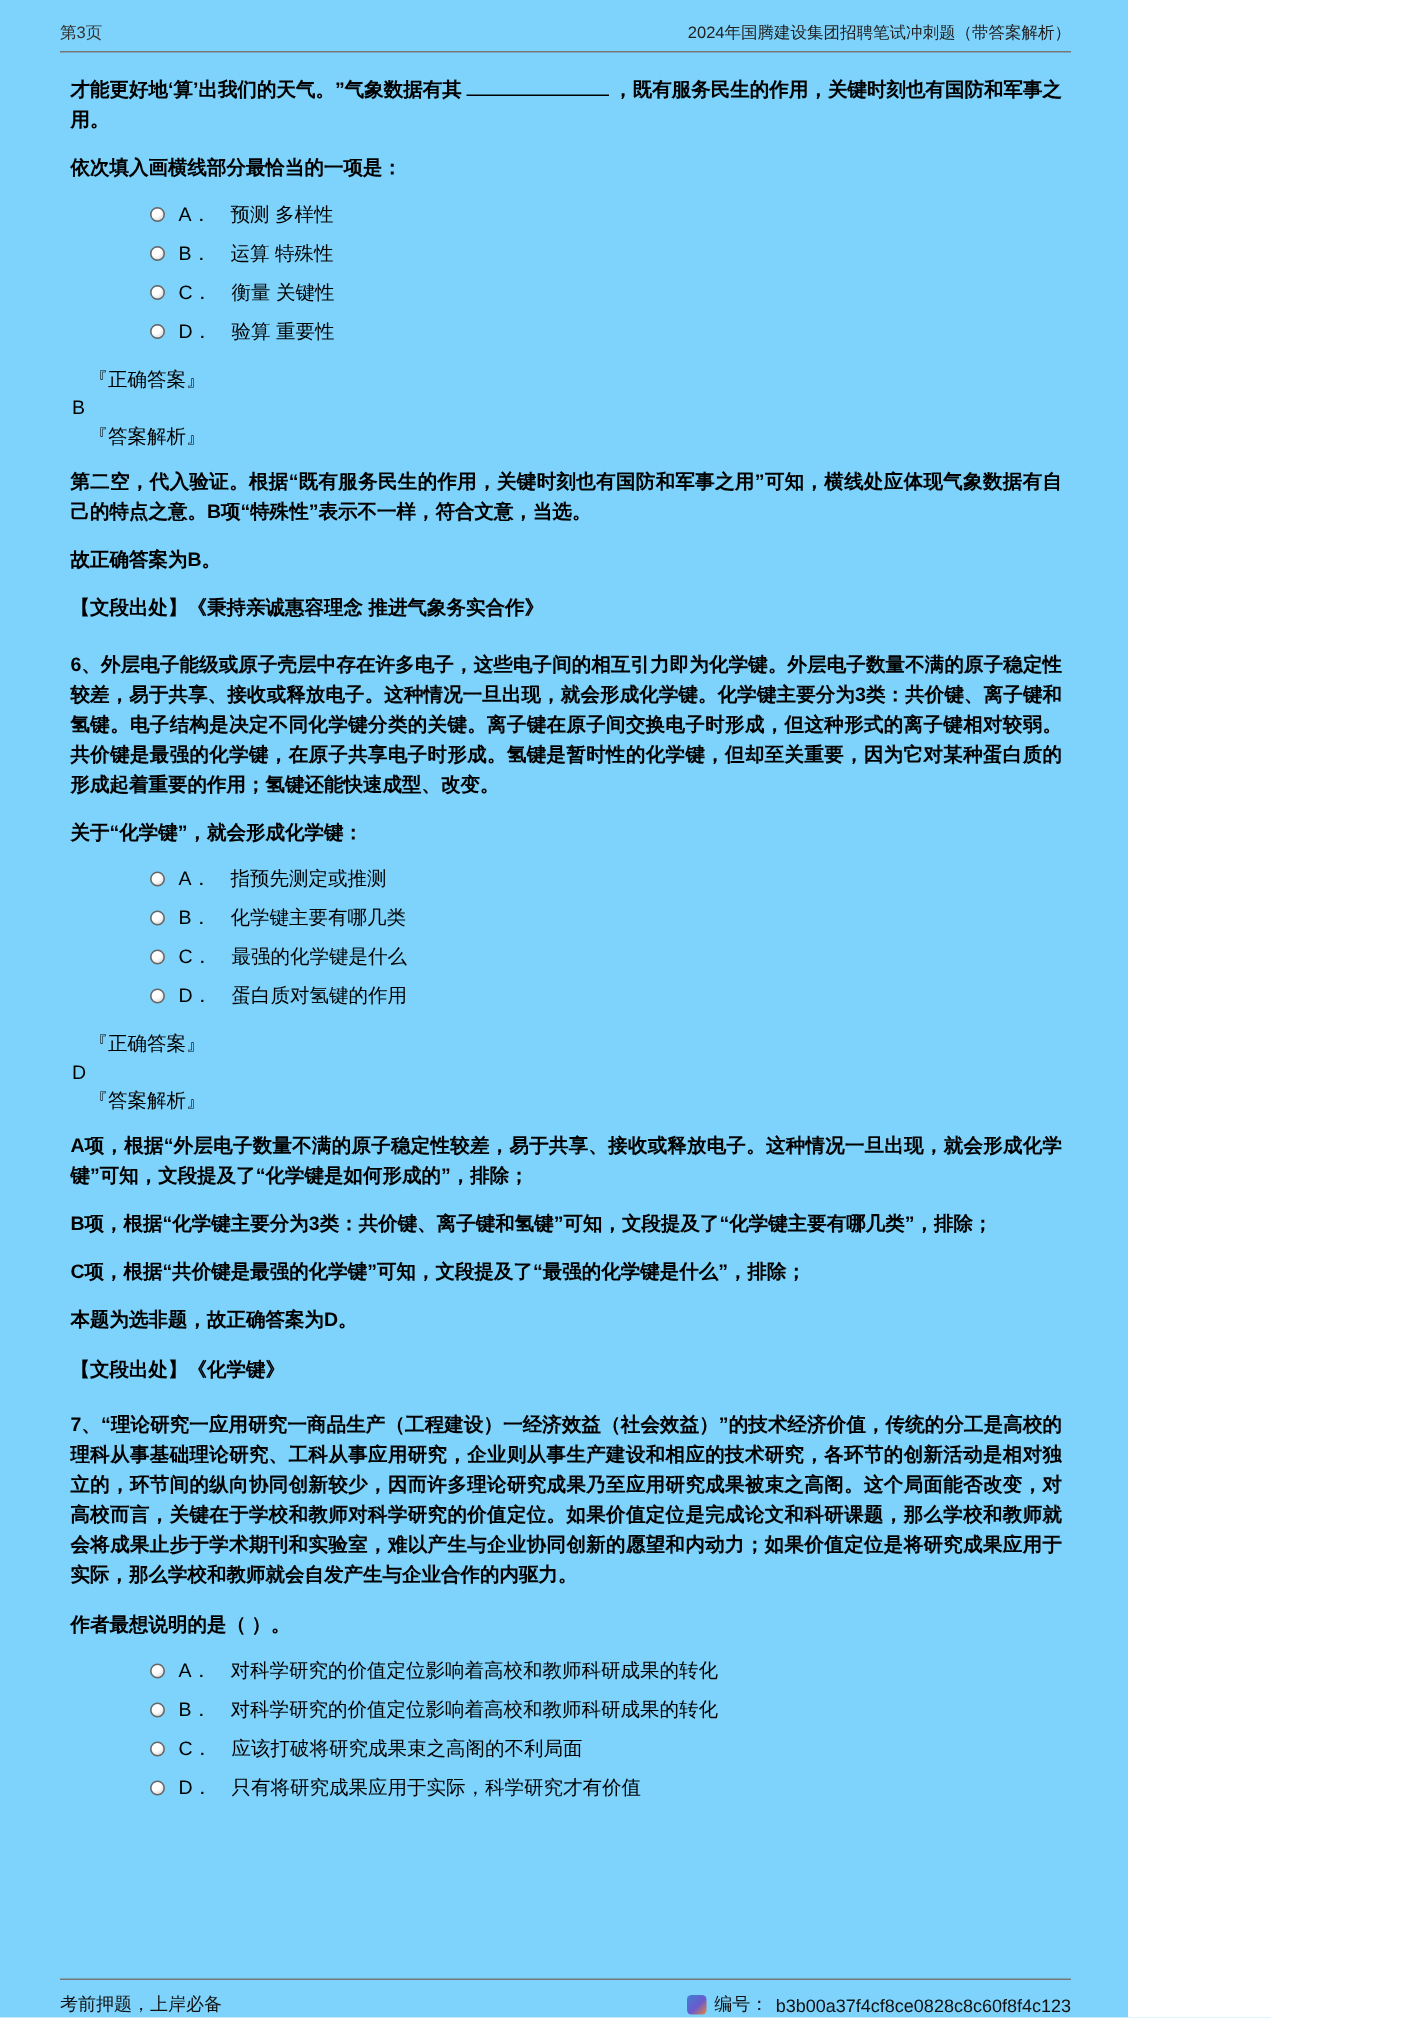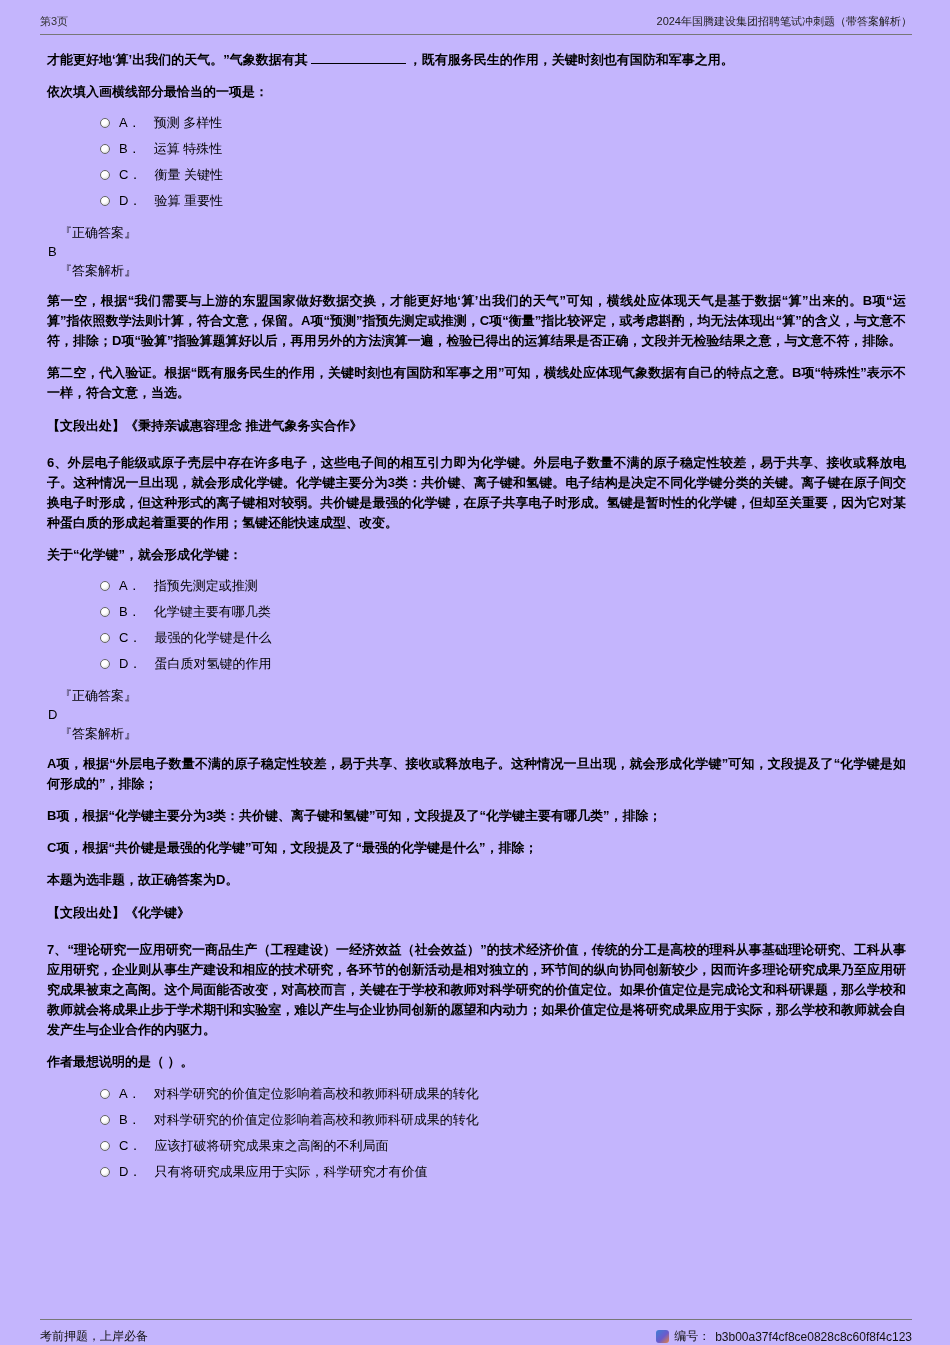--- a/index.html
+++ b/index.html
@@ -1,18 +1,18 @@
 <!DOCTYPE html>
 <html><head>
 <meta charset="utf-8">
 <style>
   * { margin:0; padding:0; box-sizing:border-box; }
   html,body { background:#ffffff; }
   body { font-family:"Liberation Sans","DejaVu Sans",sans-serif; color:#000; }
-  .page { position:relative; width:950px; height:1345px; background:#c4b5fd; overflow:hidden; }
+  .page { position:relative; width:752px; height:1345px; background:#7dd3fc; overflow:hidden; }
 
   .page-header {
     position:absolute; top:14px; left:40px; right:38px;
     display:flex; justify-content:space-between; align-items:flex-end;
     font-size:11px; color:#333; padding-bottom:5px; border-bottom:1px solid #777;
   }
   .doc-title { color:#222; }
 
   .content {
     position:absolute; top:50px; left:47px; right:44px;
@@ -94,22 +94,22 @@
         <span class="opt-text">验算 重要性</span>
       </div>
     </div>
 
     <div class="answer-block">
       <p class="ans-label">『正确答案』</p>
       <p class="ans-value">B</p>
       <p class="ans-label">『答案解析』</p>
     </div>
 
-    <p class="para">第一空，根据“我们需要与上游的东盟国家做好数据交换，才能更好地‘算’出我们的天气”可知，横线处应体现天气是基于数据“算”出来的。B项“运算”指依照数学法则计算，符合文意，保留。A项“预测”指预先测定或推测，C项“衡量”指比较评定，或考虑斟酌，均无法体现出“算”的含义，与文意不符，排除；D项“验算”指验算题算好以后，再用另外的方法演算一遍，检验已得出的运算结果是否正确，文段并无检验结果之意，与文意不符，排除。</p>
     <p class="para">第二空，代入验证。根据“既有服务民生的作用，关键时刻也有国防和军事之用”可知，横线处应体现气象数据有自己的特点之意。B项“特殊性”表示不一样，符合文意，当选。</p>
+    <p class="para">故正确答案为B。</p>
     <p class="para source">【文段出处】《秉持亲诚惠容理念 推进气象务实合作》</p>
 
     <p class="para q-start">6、外层电子能级或原子壳层中存在许多电子，这些电子间的相互引力即为化学键。外层电子数量不满的原子稳定性较差，易于共享、接收或释放电子。这种情况一旦出现，就会形成化学键。化学键主要分为3类：共价键、离子键和氢键。电子结构是决定不同化学键分类的关键。离子键在原子间交换电子时形成，但这种形式的离子键相对较弱。共价键是最强的化学键，在原子共享电子时形成。氢键是暂时性的化学键，但却至关重要，因为它对某种蛋白质的形成起着重要的作用；氢键还能快速成型、改变。</p>
     <p class="para stem">关于“化学键”，就会形成化学键：</p>
 
     <div class="options">
       <div class="option">
         <span class="radio"></span>
         <span class="opt-letter">A．</span>
         <span class="opt-text">指预先测定或推测</span>

